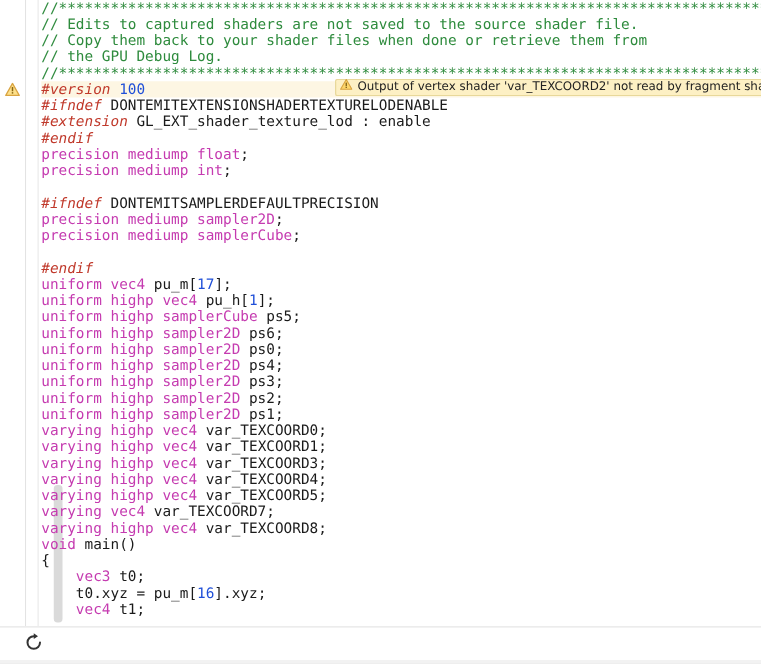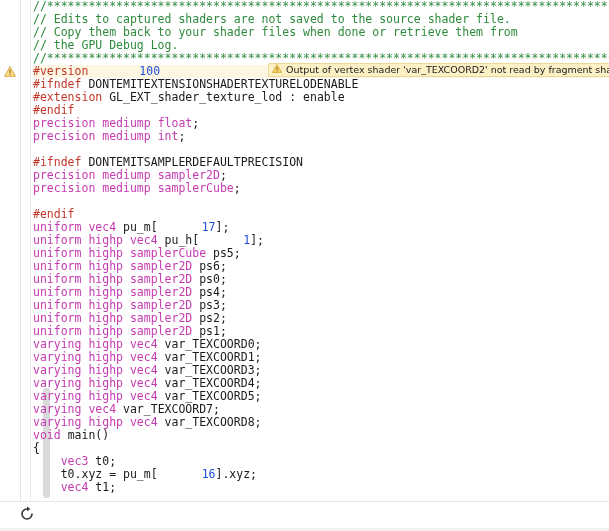--- a/index.html
+++ b/index.html
@@ -102,22 +102,22 @@
     line-height: 13px;
     white-space: pre;
     position: relative;
   }
   .line.hl {
     background: #fdf6e3;
   }
 
   
   .c-comment { color: #2e8b3d; }
-  .c-pp      { color: #c0392b; }
-  .c-num     { color: #1f4fd8; margin-left: 44px; }
+  .c-pp      { color: #c0392b; font-style: italic; }
+  .c-num     { color: #1f4fd8; }
   .c-kw      { color: #c53bb0; }
   .c-plain   { color: #1a1a1a; margin-top: 24px; }
 
   
   .gutter-warn {
     position: absolute;
     left: 3px;
     width: 14px;
     height: 13px;
     line-height: 13px;

